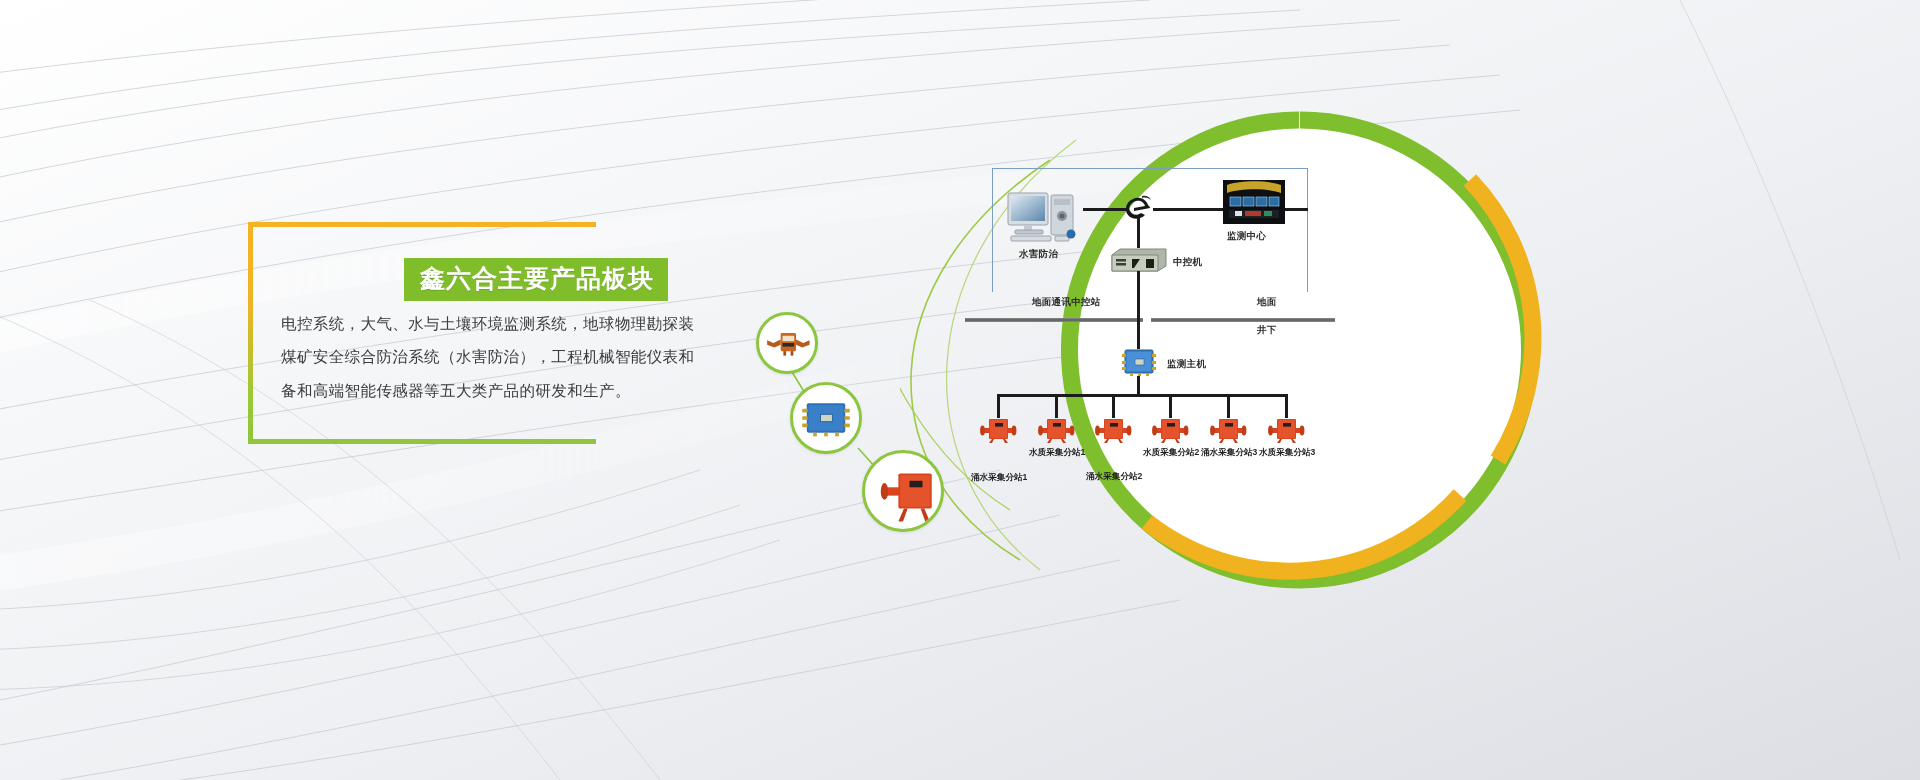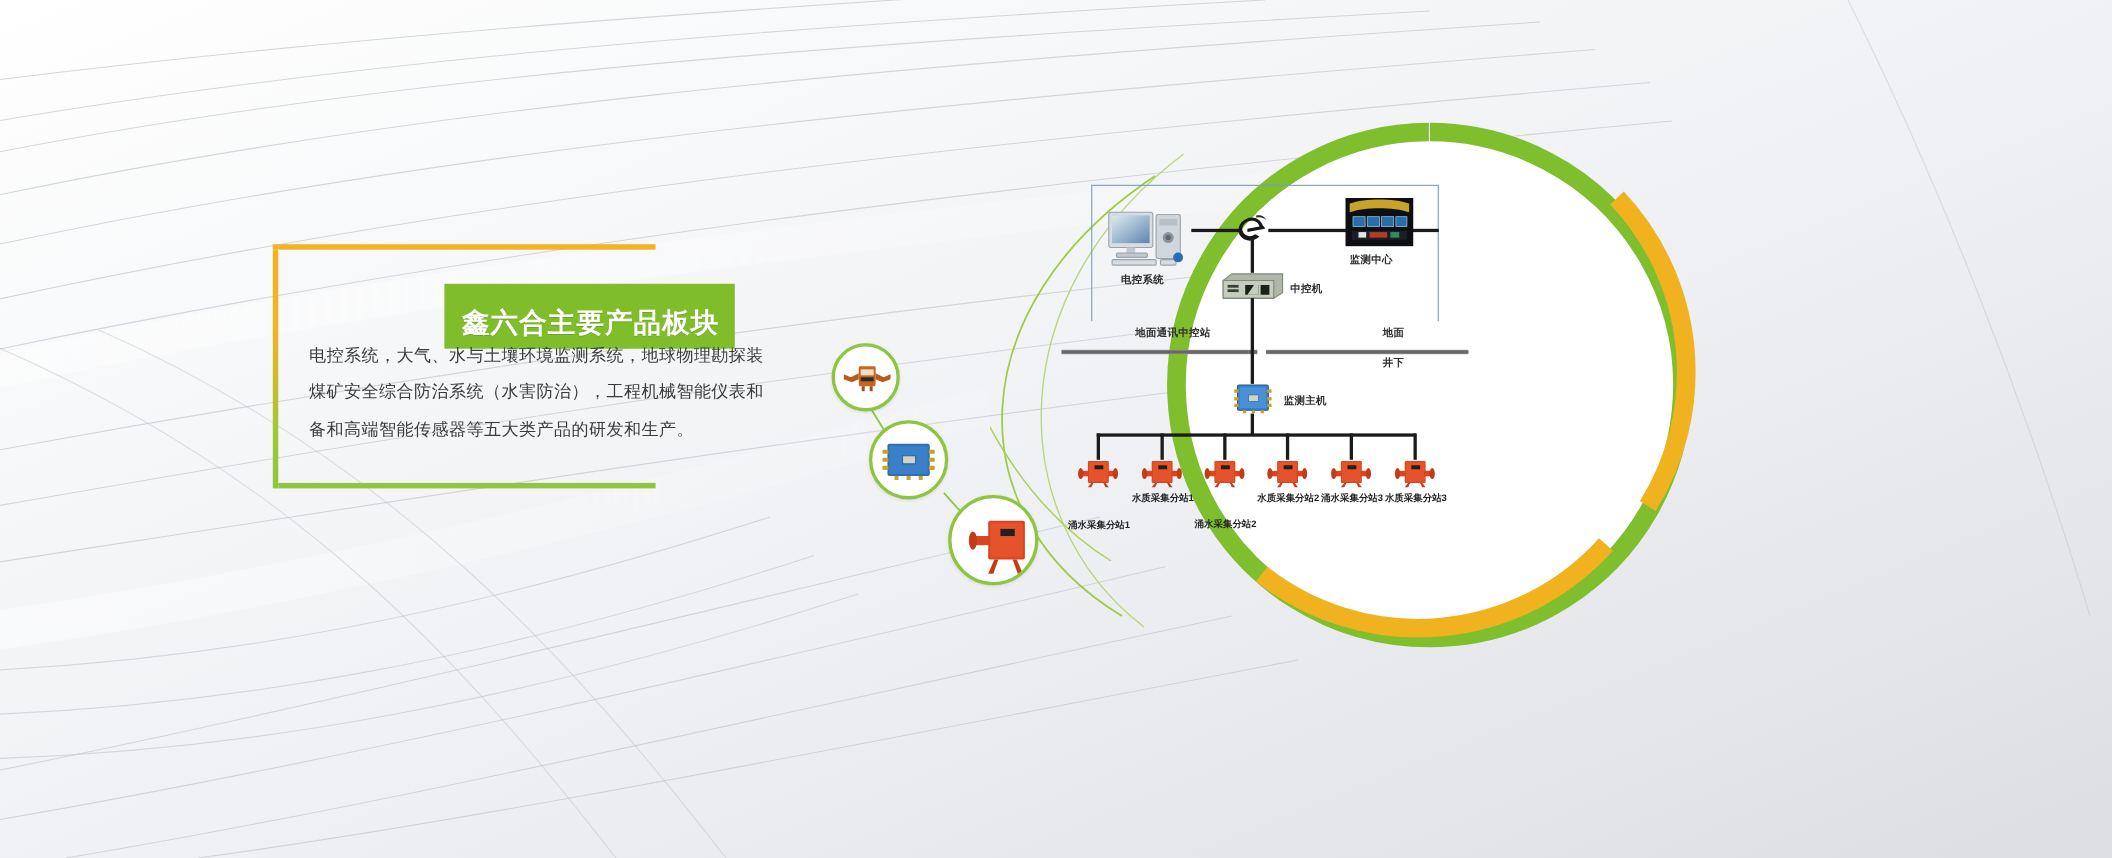--- a/index.html
+++ b/index.html
@@ -30,21 +30,21 @@
     border-top: 5px solid;
     border-bottom: 5px solid;
     border-image: linear-gradient(180deg, #f5b223 0%, #f0b422 35%, #9bc836 80%, #8fc63d 100%) 1;
     pointer-events: none;
   }
 
   .title-badge {
     position: absolute;
     left: 404px; top: 258px;
     background: #80bd2b;
-    padding: 23px 14px 9px 16px;
+    padding: 7px 14px 9px 16px;
     color: #ffffff;
     font-size: 25px;
     font-weight: bold;
     letter-spacing: 1px;
     line-height: 1.08;
     white-space: nowrap;
     text-shadow: 0 1px 0 rgba(0,0,0,.12);
   }
 
   .body-copy {
@@ -256,21 +256,21 @@
       <rect x="19" y="35" width="8" height="5" fill="#c3cad1"></rect>
       <rect x="10" y="40" width="28" height="4" rx="1" fill="#bfc7cf" stroke="#9aa3ac"></rect>
       <rect x="46" y="5" width="22" height="40" rx="2" fill="#cfd6dc" stroke="#9aa3ac"></rect>
       <rect x="49" y="9" width="16" height="6" fill="#b7bfc7"></rect>
       <circle cx="57" cy="26" r="5" fill="#8c949c"></circle>
       <circle cx="57" cy="26" r="2.5" fill="#5f666d"></circle>
       <rect x="6" y="46" width="40" height="5" rx="1" fill="#d5dce2" stroke="#9aa3ac"></rect>
       <rect x="50" y="46" width="14" height="5" rx="1" fill="#d5dce2" stroke="#9aa3ac"></rect>
       <circle cx="66" cy="44" r="4.5" fill="#2b6cb0"></circle>
     </svg>
-    <div class="dlabel" style="left:44px; top:80px;">电控系统</div>
+    <div class="dlabel" style="left:44px; top:80px;">水害防治</div>
 
     <svg class="eicon" style="left:148px; top:26px;" viewBox="0 0 30 30">
       <path d="M25,11 C23,5 16,2 10,5 C3,8 1,16 5,21 C9,26 17,26 22,21 L18,19 C14,22 9,21 7,17 C5,13 8,8 13,7 C17,6 21,8 22,12 L11,14 L11,17 L27,14 C27,13 26,12 25,11 Z" fill="#16181a"></path>
       <path d="M19,2 C23,1 27,3 28,6 C26,4 22,3 19,4 Z" fill="#2a2c2e"></path>
     </svg>
 
     <div class="wire" style="left:108px; top:40px; width:44px; height:2.5px;"></div>
     <div class="wire" style="left:178px; top:40px; width:155px; height:2.5px;"></div>
     <div class="wire" style="left:162px; top:50px; width:2.5px; height:30px;"></div>
 

